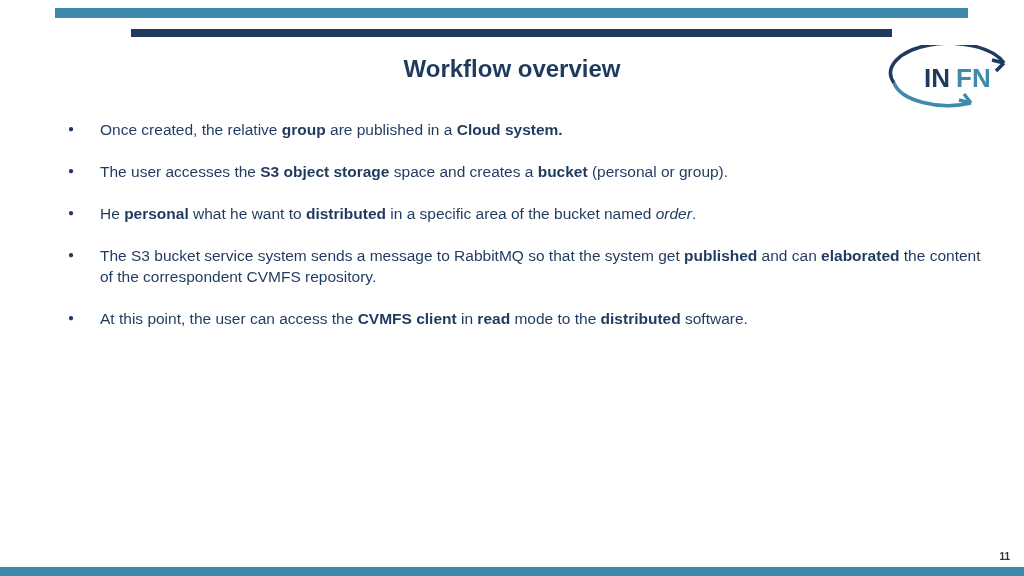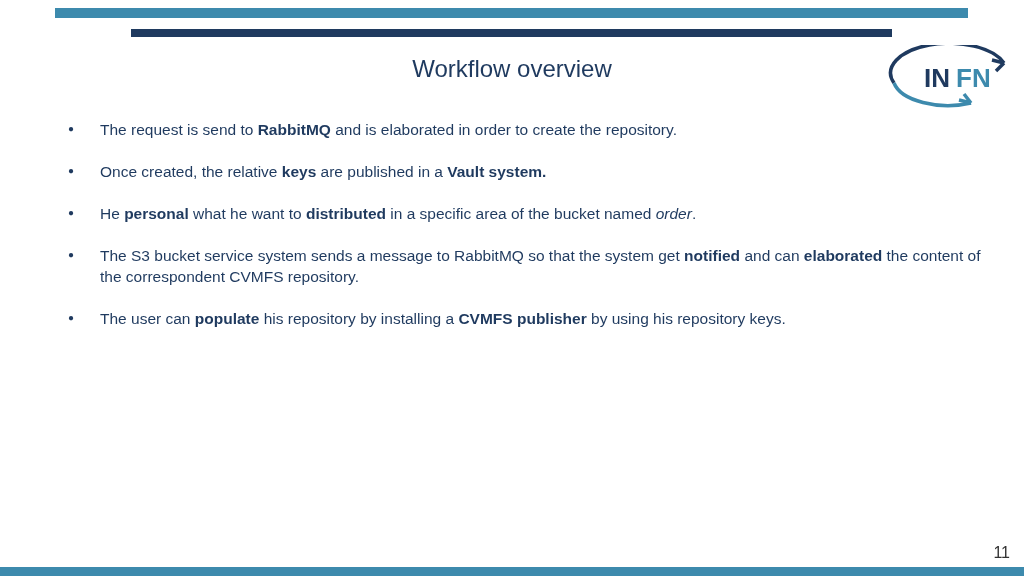--- a/index.html
+++ b/index.html
@@ -1,25 +1,25 @@
 <!DOCTYPE html>
 <html><head>
 <meta charset="utf-8">
 <style>
 *{margin:0;padding:0;box-sizing:border-box}
 body{width:1024px;height:576px;font-family:Arial,sans-serif;background:#fff;position:relative;overflow:hidden}
 .top-bar{position:absolute;top:8px;left:55px;width:913px;height:10px;background:#3d8aad}
 .dark-bar{position:absolute;top:29px;left:131px;width:761px;height:8px;background:#1f3a5f}
-.title{position:absolute;top:55px;left:0;width:1024px;text-align:center;font-size:24px;font-weight:normal;color:#1f3a5f}
+.title{position:absolute;top:55px;left:0;width:1024px;text-align:center;font-size:24px;font-weight:bold;color:#1f3a5f}
 .logo{position:absolute;top:45px;right:8px;width:130px;height:65px}
 .content{position:absolute;top:120px;left:68px;width:920px}
 ul{list-style:none}
 li{position:relative;padding-left:32px;margin-bottom:21px;font-size:15.5px;color:#1f3a5f;line-height:1.35}
 li::before{content:"●";position:absolute;left:0;top:2px;font-size:10px;color:#1f3a5f}
-.page-num{position:absolute;bottom:14px;right:14px;font-size:16px;font-weight:normal;color:#333}
+.page-num{position:absolute;bottom:14px;right:14px;font-size:10px;font-weight:bold;color:#333}
 .bottom-bar{position:absolute;bottom:0;left:0;width:1024px;height:9px;background:#3d8aad}
 </style>
 </head>
 <body>
 
 <div class="top-bar"></div>
 <div class="dark-bar"></div>
 <div class="title">Workflow overview</div>
 
 <div class="logo">
@@ -28,22 +28,22 @@
 <path d="M 118 18 L 106 15 M 118 18 L 110 26" stroke="#1f3a5f" stroke-width="3.5" fill="none"></path>
 <path d="M 8 38 A 55 28 0 0 0 85 58" stroke="#3d8aad" stroke-width="3.5" fill="none"></path>
 <path d="M 85 58 L 73 55 M 85 58 L 78 49" stroke="#3d8aad" stroke-width="3.5" fill="none"></path>
 <text x="38" y="42" font-family="Arial" font-size="26" font-weight="bold" fill="#1f3a5f">IN</text>
 <text x="70" y="42" font-family="Arial" font-size="26" font-weight="bold" fill="#3d8aad">FN</text>
 </svg>
 </div>
 
 <div class="content">
 <ul id="bullet-list">
-      <li>The request is send to <b>RabbitMQ</b> and is elaborated in order to create the repository.</li>
-      <li>Once created, the relative <b>keys</b> are published in a <b>Vault system.</b></li>
+      <li>Once created, the relative <b>group</b> are published in a <b>Cloud system.</b></li>
+      <li>The user accesses the <b>S3 object storage</b> space and creates a <b>bucket</b> (personal or group).</li>
       <li>He <b>personal</b> what he want to <b>distributed</b> in a specific area of the bucket named <i>order</i>.</li>
-      <li>The S3 bucket service system sends a message to RabbitMQ so that the system get <b>notified</b> and can <b>elaborated</b> the content of the correspondent CVMFS repository.</li>
-      <li>The user can <b>populate</b> his repository by installing a <b>CVMFS publisher</b> by using his repository keys.</li>
+      <li>The S3 bucket service system sends a message to RabbitMQ so that the system get <b>published</b> and can <b>elaborated</b> the content of the correspondent CVMFS repository.</li>
+      <li>At this point, the user can access the <b>CVMFS client</b> in <b>read</b> mode to the <b>distributed</b> software.</li>
     </ul>
 </div>
 
 <div class="page-num">11</div>
 <div class="bottom-bar"></div>
 
 </body></html>

